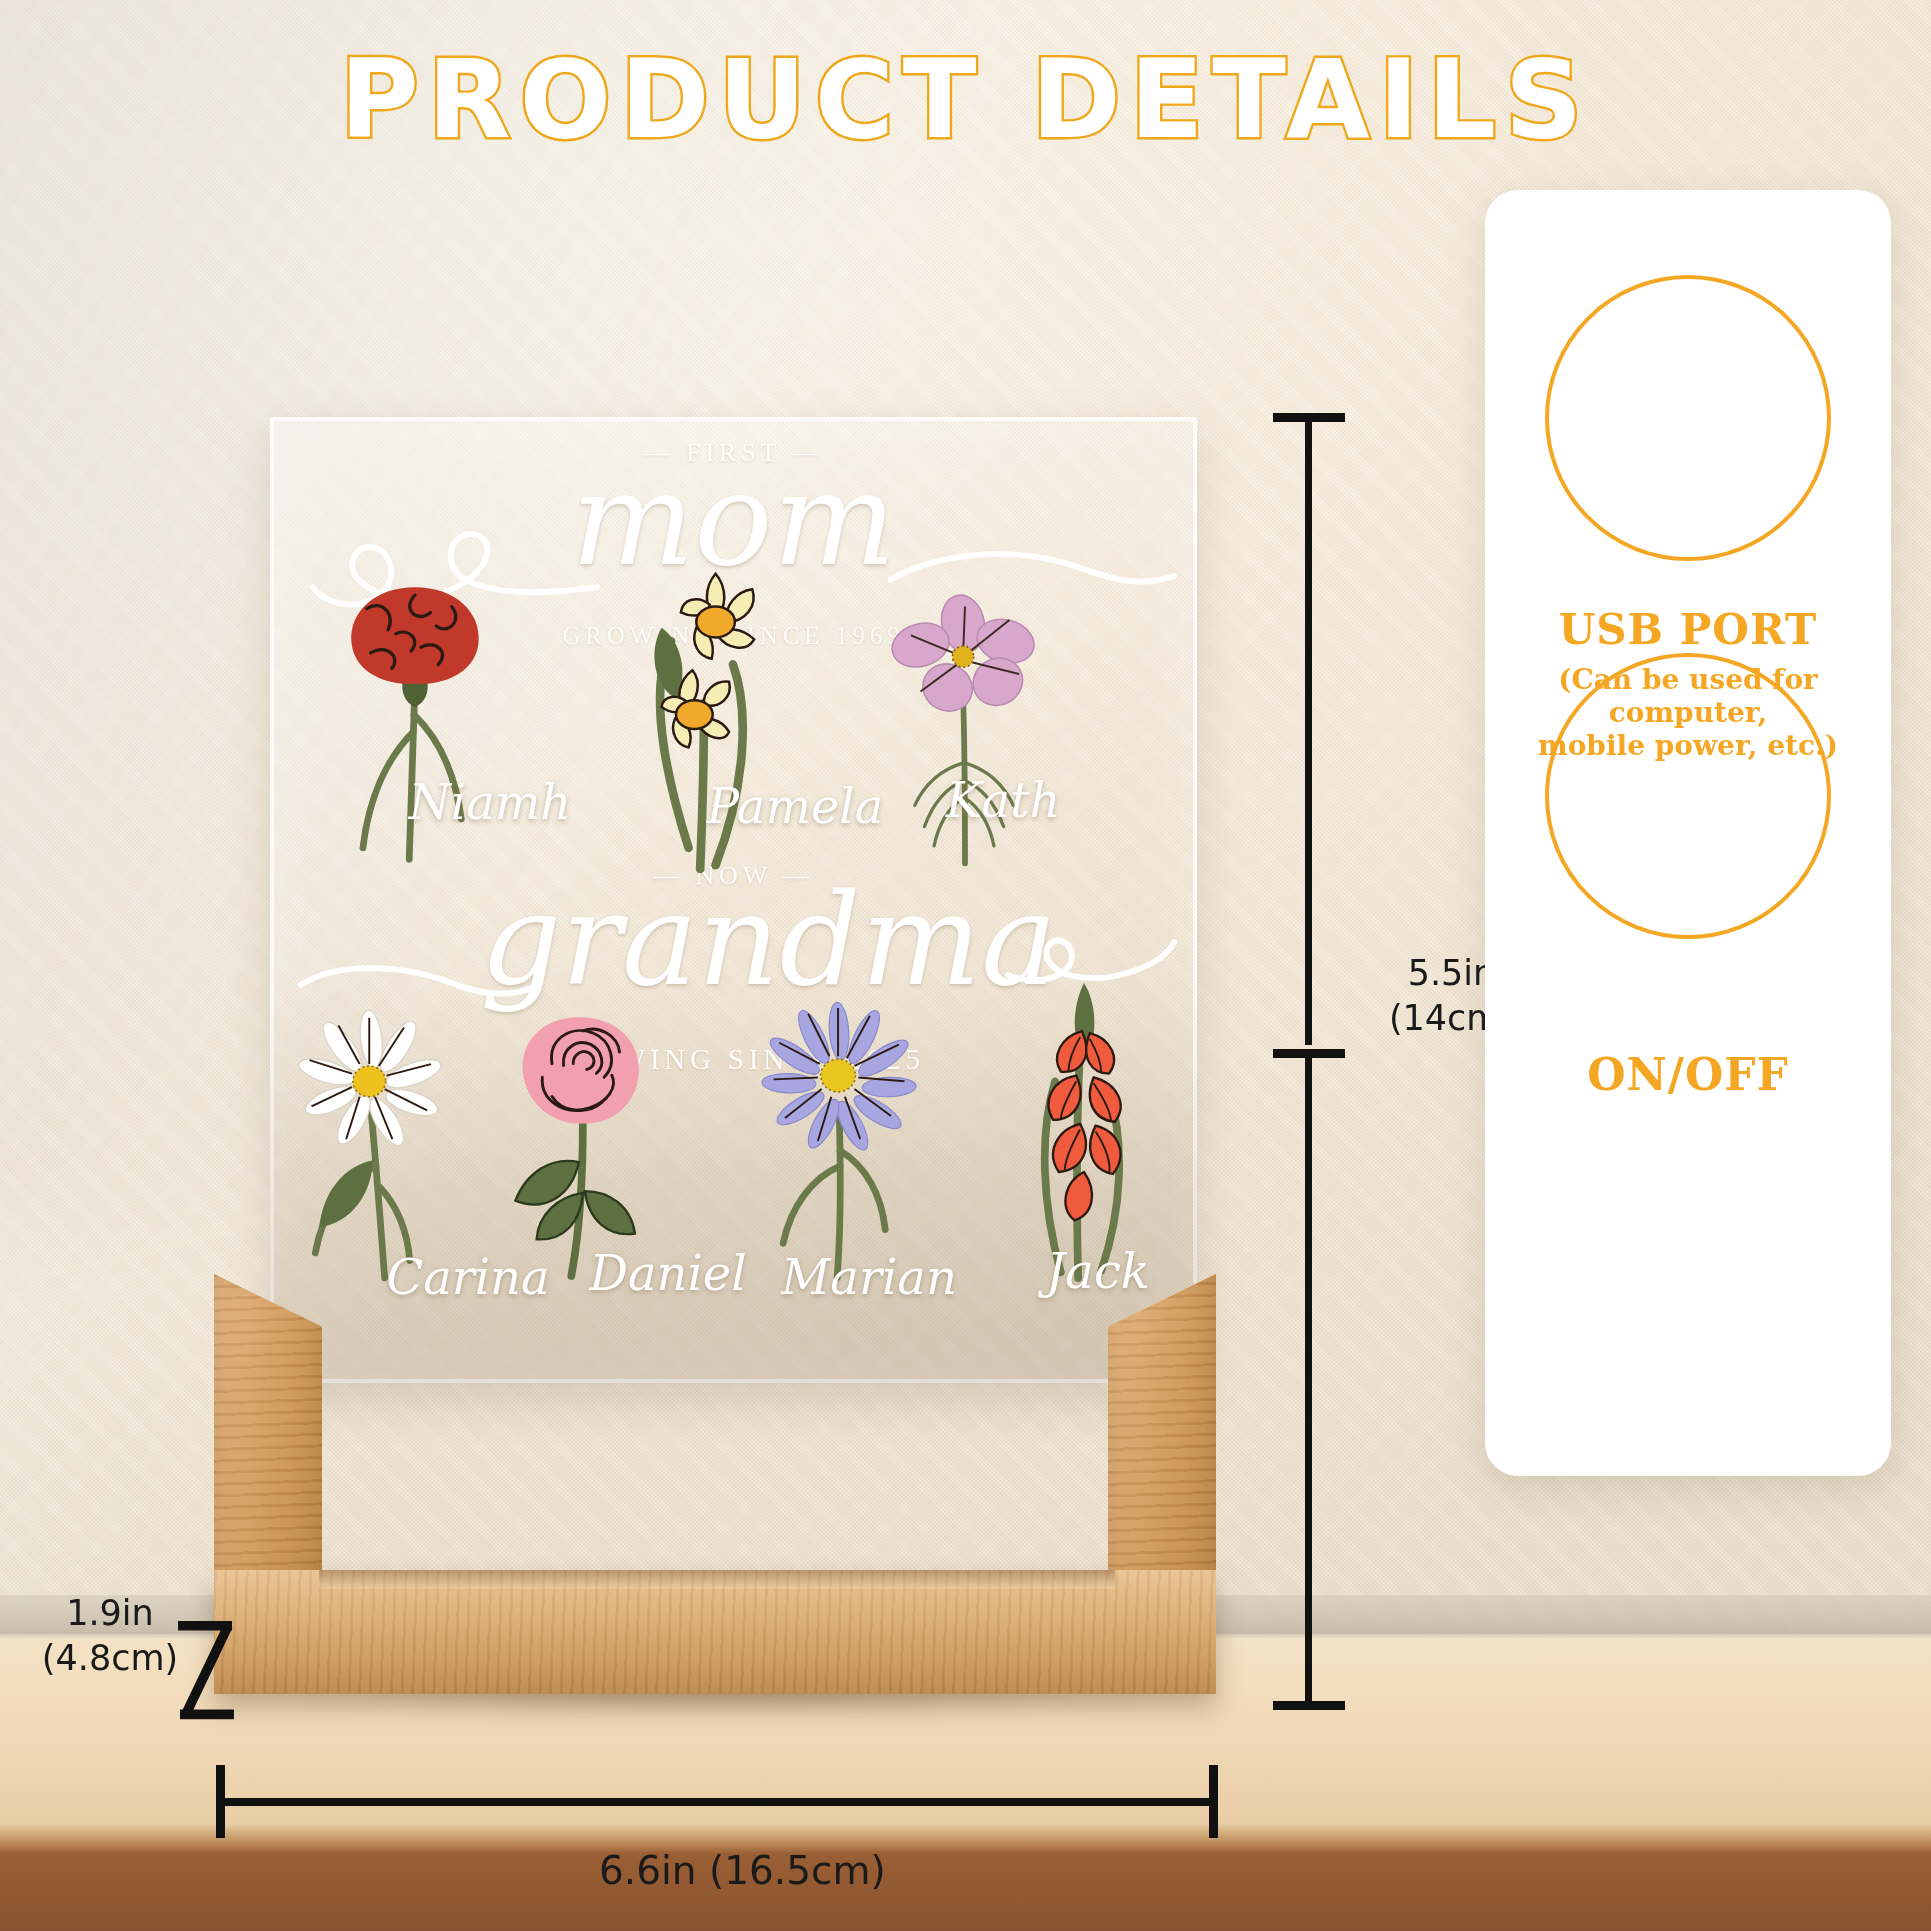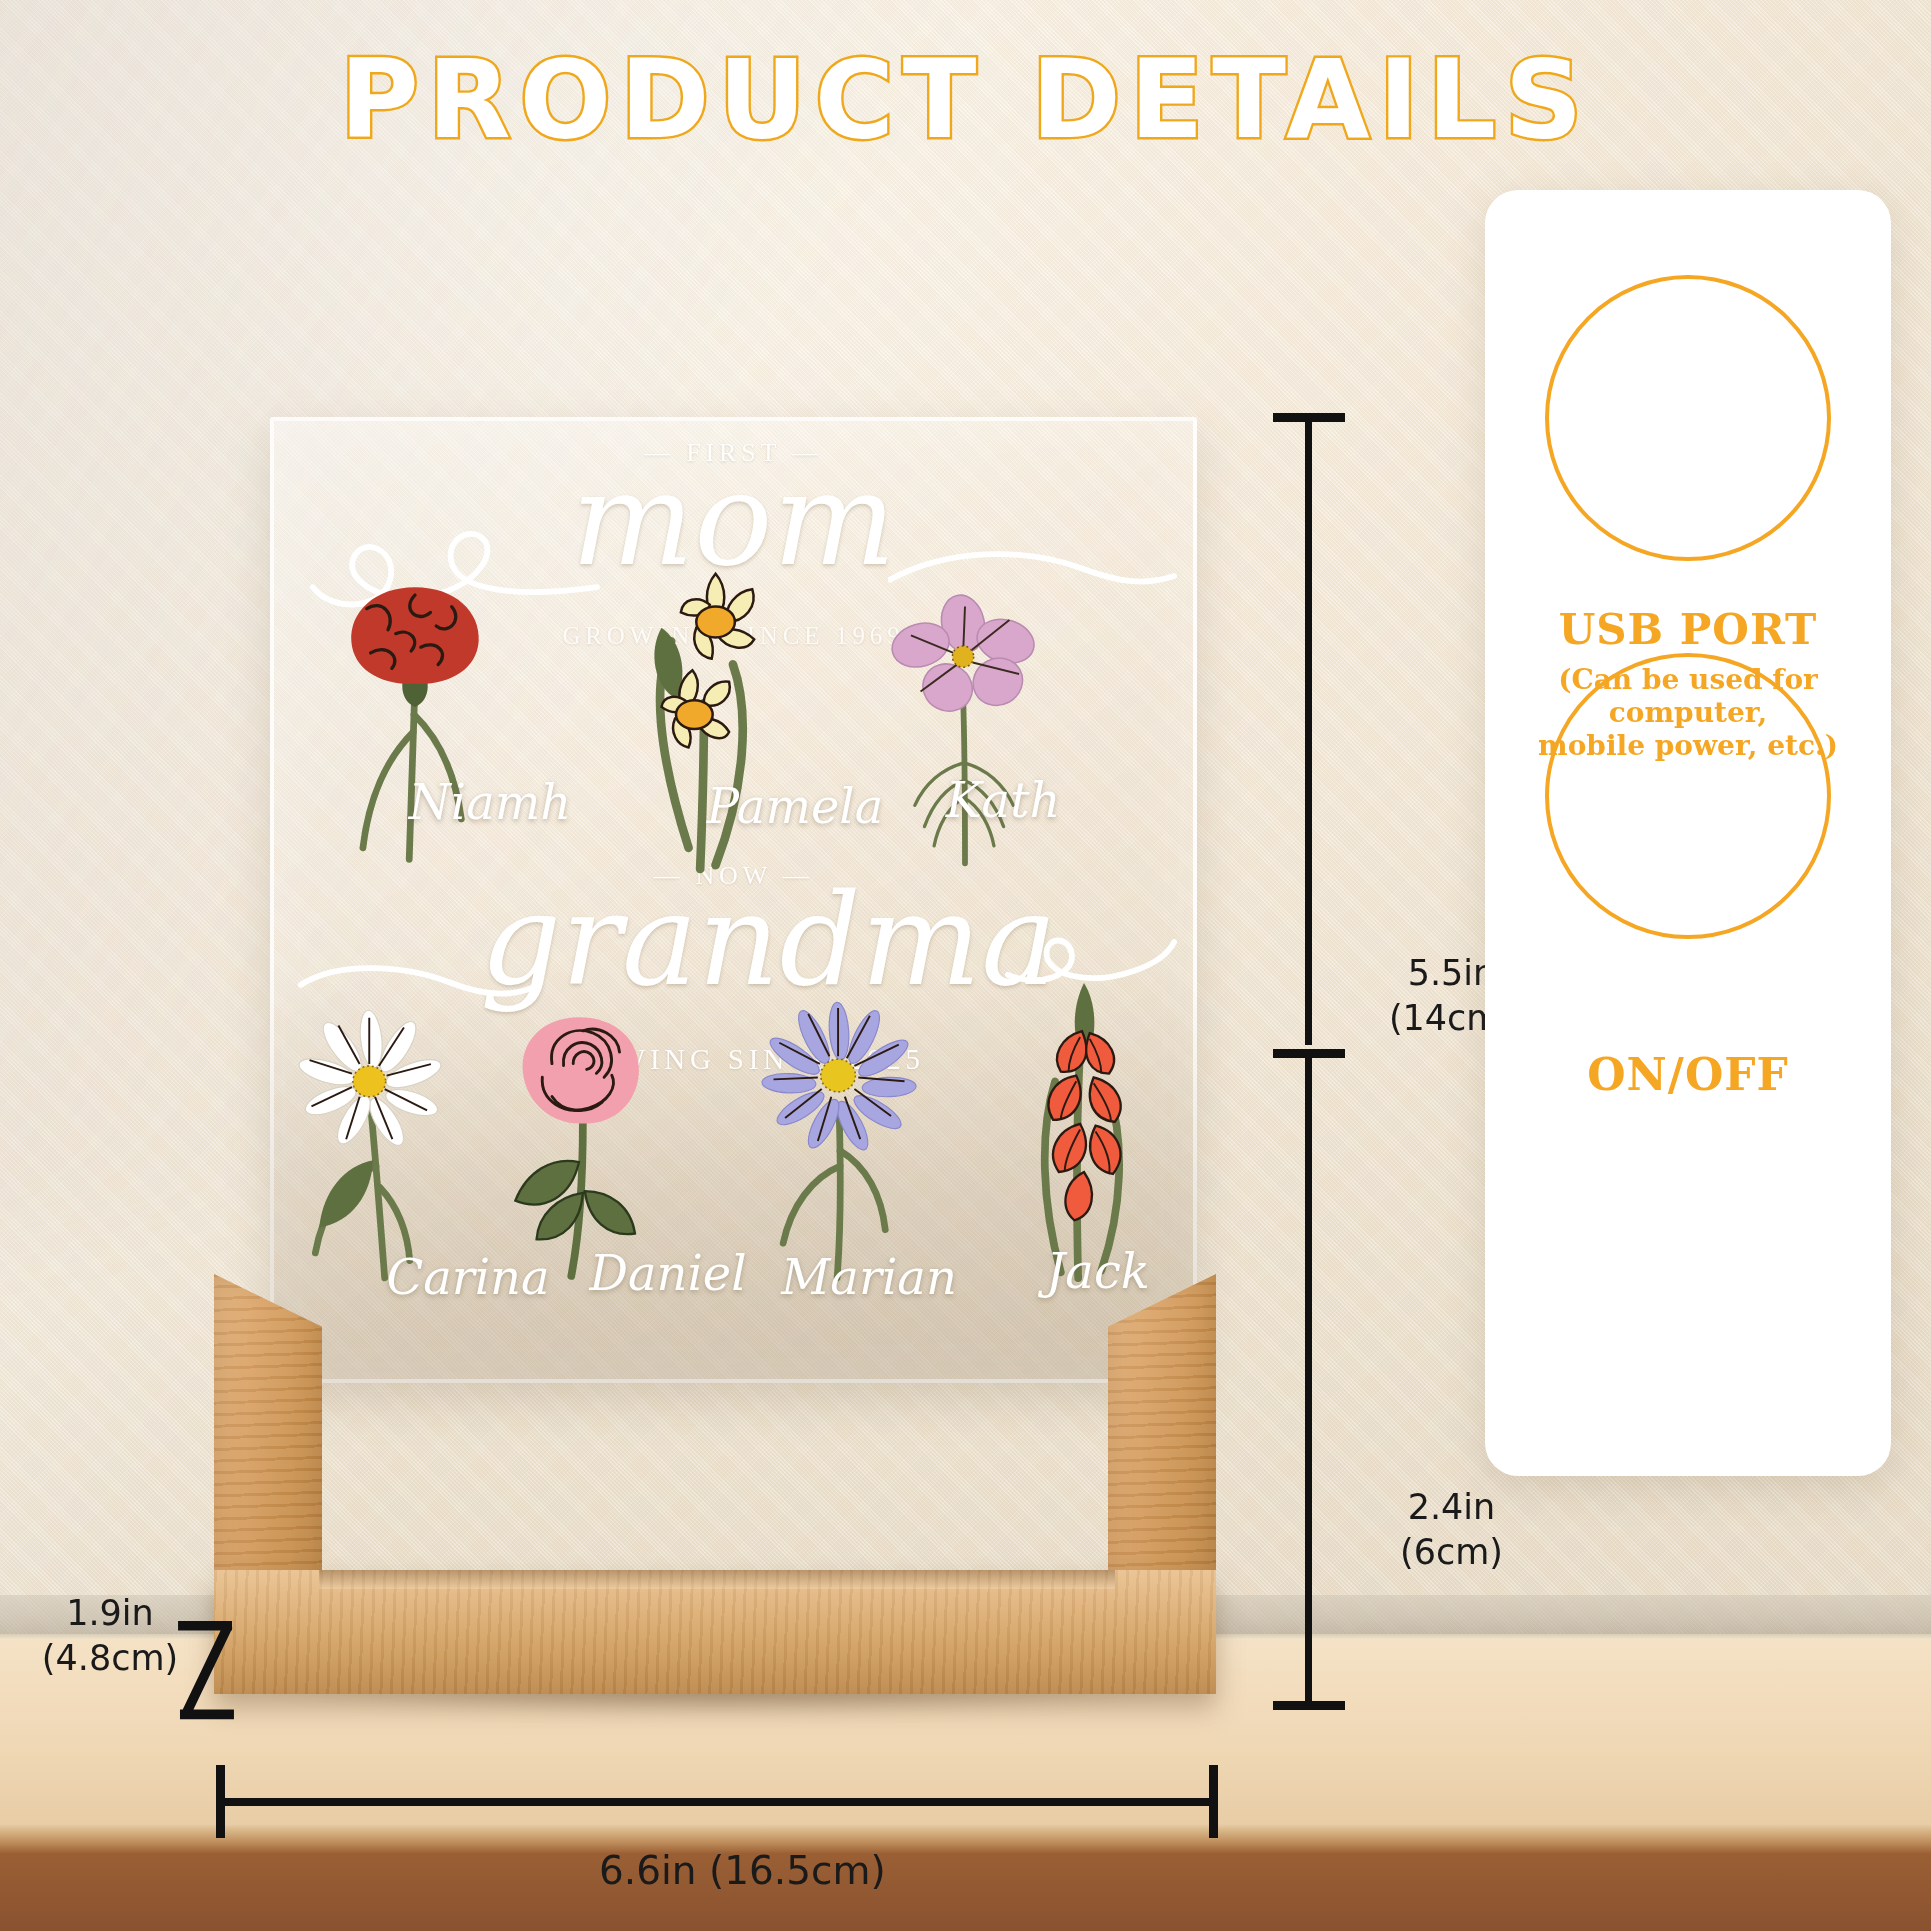--- a/index.html
+++ b/index.html
@@ -438,24 +438,20 @@
   <div class="dimline" style="left:1305px; top:417px; width:6.8px; height:628px;"></div>
   <div class="dimcap" style="left:1273px; top:413px; width:72px; height:8.7px;"></div>
   <div class="dimtext" style="left:1350px; top:951px; width:203px;">
     <span>5.5in</span><br>
     <span>(14cm)</span>
   </div>
 
   <div class="dimline" style="left:1305px; top:1052px; width:6.8px; height:657px;"></div>
   <div class="dimcap" style="left:1273px; top:1049px; width:72px; height:8.7px;"></div>
   <div class="dimcap" style="left:1273px; top:1701px; width:72px; height:8.7px;"></div>
-  <div class="dimtext" style="left:1350px; top:1485px; width:203px;">
-    <span>2.4in</span><br>
-    <span>(6cm)</span>
-  </div>
 
   <svg style="position:absolute; left:172px; top:1618px;" width="68" height="106" viewBox="0 0 70 110">
     <path d="M6 8 H 62 M 58 8 L 14 100 M 8 100 H 64" stroke="#111" stroke-width="10" fill="none" stroke-linecap="butt"></path>
   </svg>
   <div class="dimtext" style="left:13.5px; top:1591px; width:193px;">
     <span>1.9in</span><br>
     <span>(4.8cm)</span>
   </div>
 
   <div class="dimline" style="left:220px; top:1798px; width:996px; height:7.7px;"></div>

